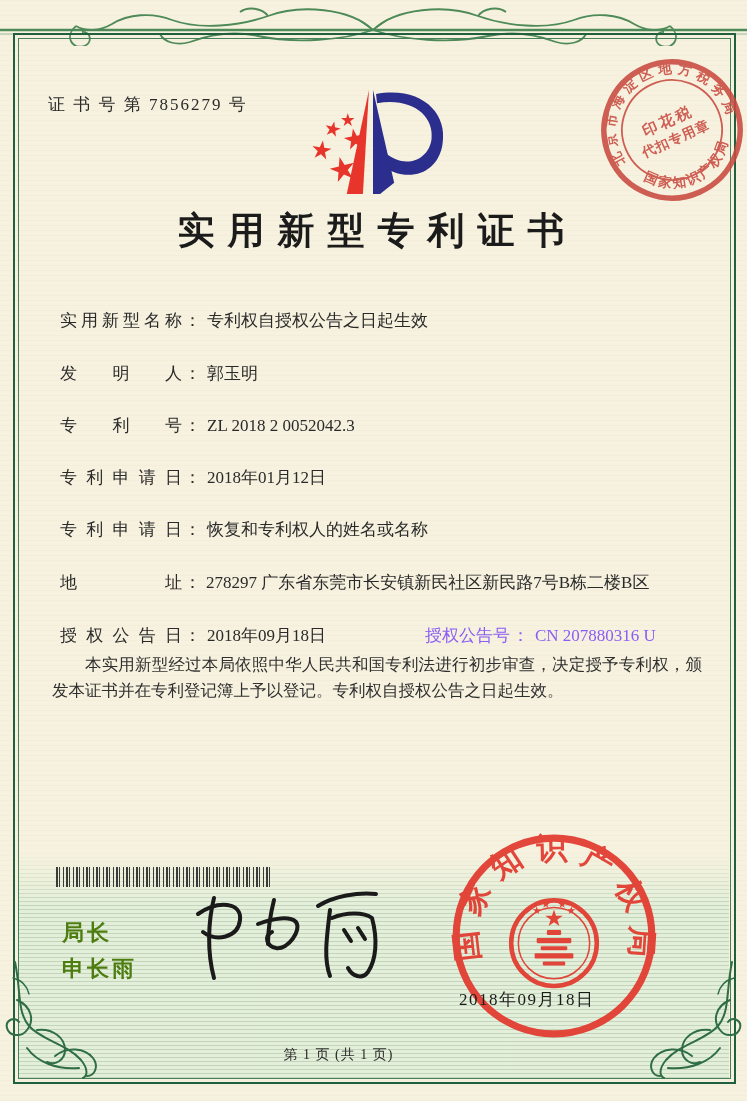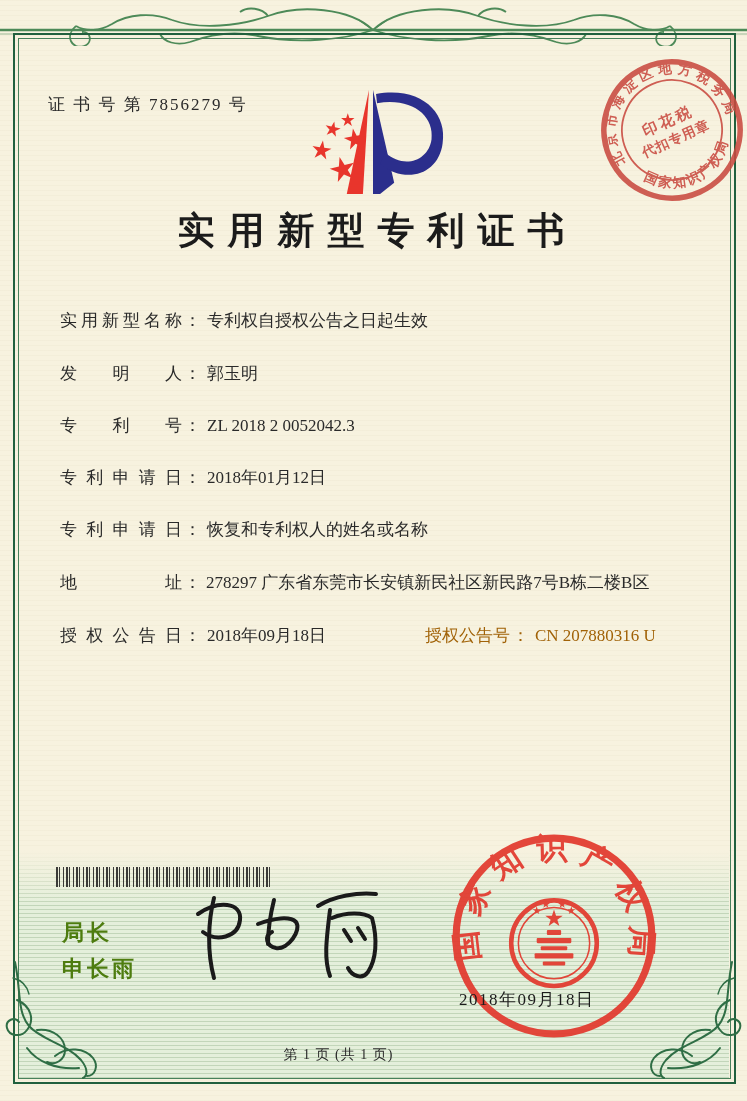--- a/index.html
+++ b/index.html
@@ -35,21 +35,21 @@
   .tax-stamp{left:597px;top:55px;width:150px;height:150px;transform:rotate(-24deg);z-index:3;opacity:.88;}
   
   .field{left:60px;width:648px;font-size:17px;line-height:24px;color:#2a2a2a;}
   .field .lab{display:inline-block;width:122px;text-align:justify;text-align-last:justify;vertical-align:top;}
   .field .colon{display:inline-block;margin:0 6px 0 2px;vertical-align:top;}
   .field .val{display:inline-block;vertical-align:top;max-width:505px;}
   .addr-field{left:60px;width:628px;font-size:17px;line-height:24px;color:#2a2a2a;}
   .addr-field .lab{position:absolute;left:0;top:0;width:122px;text-align:justify;text-align-last:justify;}
   .addr-field .colon{position:absolute;left:124px;top:0;}
   .addr-field .val{display:block;text-indent:146px;}
-  .grant-no{left:425px;top:624px;font-size:17px;color:#a16207;}
+  .grant-no{left:425px;top:624px;font-size:17px;color:#8b5cf6;}
   .grant-no .colon{margin:0 6px 0 2px;}
   
   .body-text{left:52px;top:652px;width:650px;font-size:16.5px;line-height:25.8px;color:#2f2f2f;text-align:justify;}
   .body-text p{margin:0;text-indent:2em;}
   
   .barcode{left:56px;top:867px;width:214px;height:20px;opacity:.85;z-index:2;
     background:repeating-linear-gradient(90deg,#1c1c1c 0 2px,transparent 2px 3px,#1c1c1c 3px 4px,transparent 4px 7px,#1c1c1c 7px 8px,transparent 8px 10px);}
   .signer{left:62px;top:915px;z-index:2;font-family:"Liberation Sans","DejaVu Sans",sans-serif;font-size:22px;font-weight:bold;color:#4d7c0f;letter-spacing:3px;line-height:36px;}
   .signature{left:178px;top:880px;width:215px;height:110px;z-index:2;}
   .seal{left:447px;top:829px;width:214px;height:214px;z-index:3;opacity:.93;}
@@ -153,20 +153,21 @@
   <span class="val">278297 广东省东莞市长安镇新民社区新民路7号B栋二楼B区</span>
 </div>
 <div class="abs field" style="top:624px;width:360px">
   <span class="lab">授权公告日</span><span class="colon">：</span><span class="val">2018年09月18日</span>
 </div>
 <div class="abs grant-no">
   <span>授权公告号</span><span class="colon">：</span><span>CN 207880316 U</span>
 </div>
 
 <div class="abs body-text">
+  <p>本实用新型经过本局依照中华人民共和国专利法进行初步审查，决定授予专利权，颁发本证书并在专利登记簿上予以登记。专利权自授权公告之日起生效。</p>
 </div>
 
 <div class="abs barcode"></div>
 
 <div class="abs signer">
   <div>局长</div>
   <div>申长雨</div>
 </div>
 
 <svg class="abs signature" viewBox="0 0 215 110">

